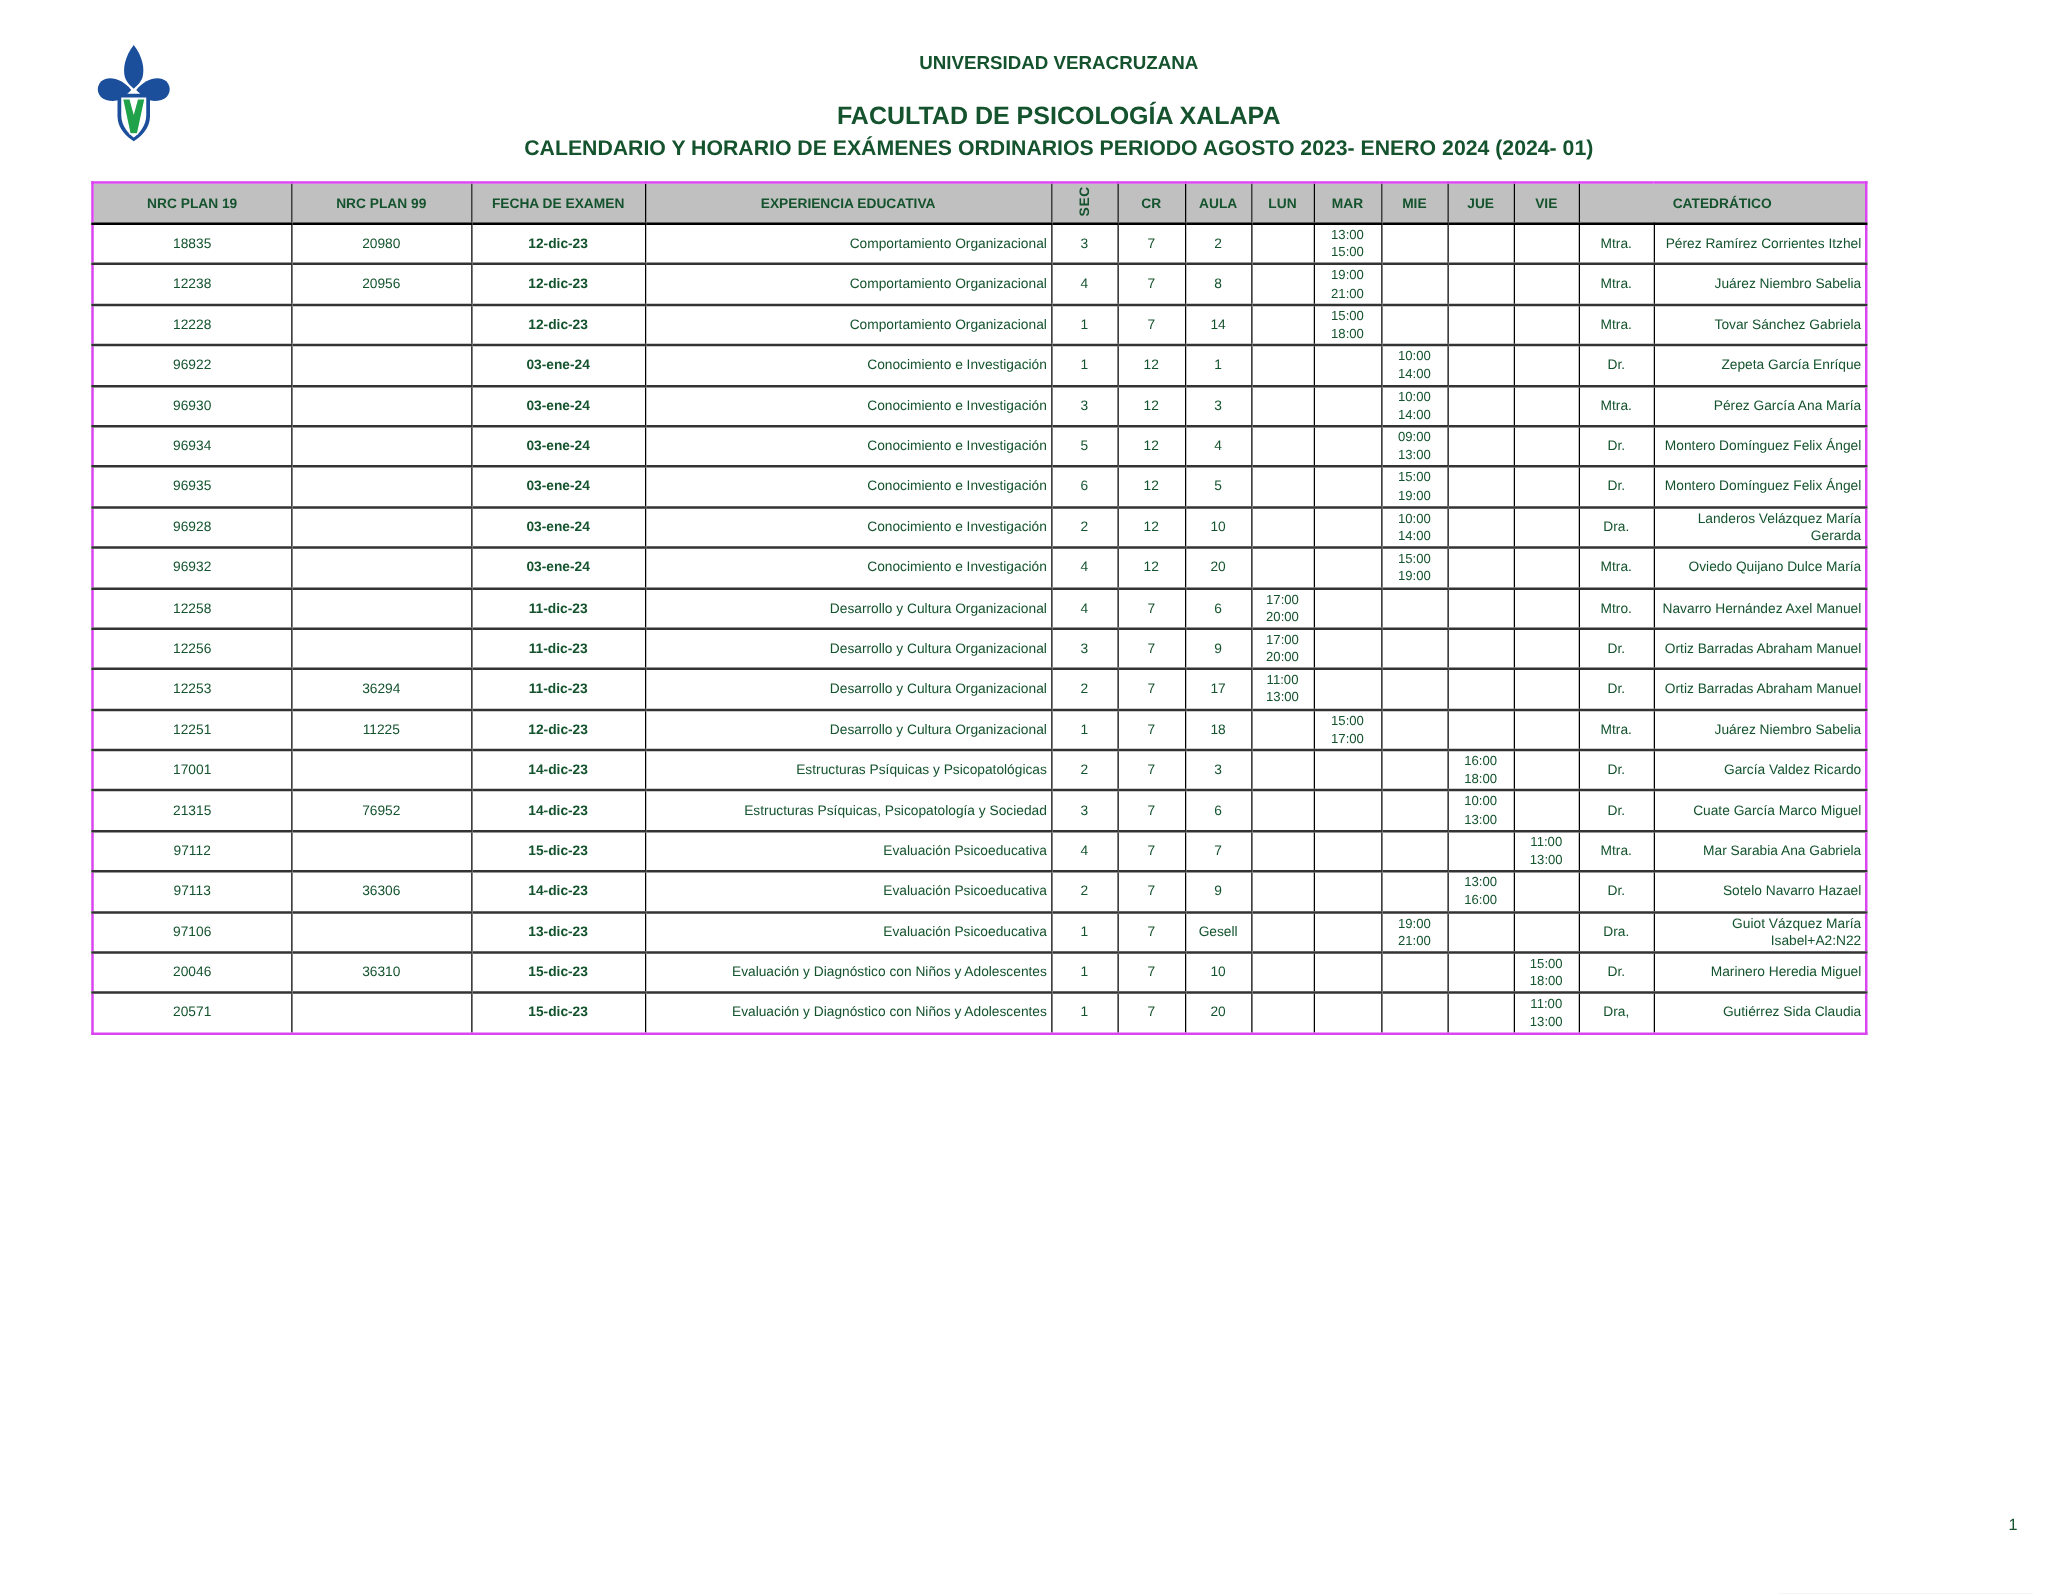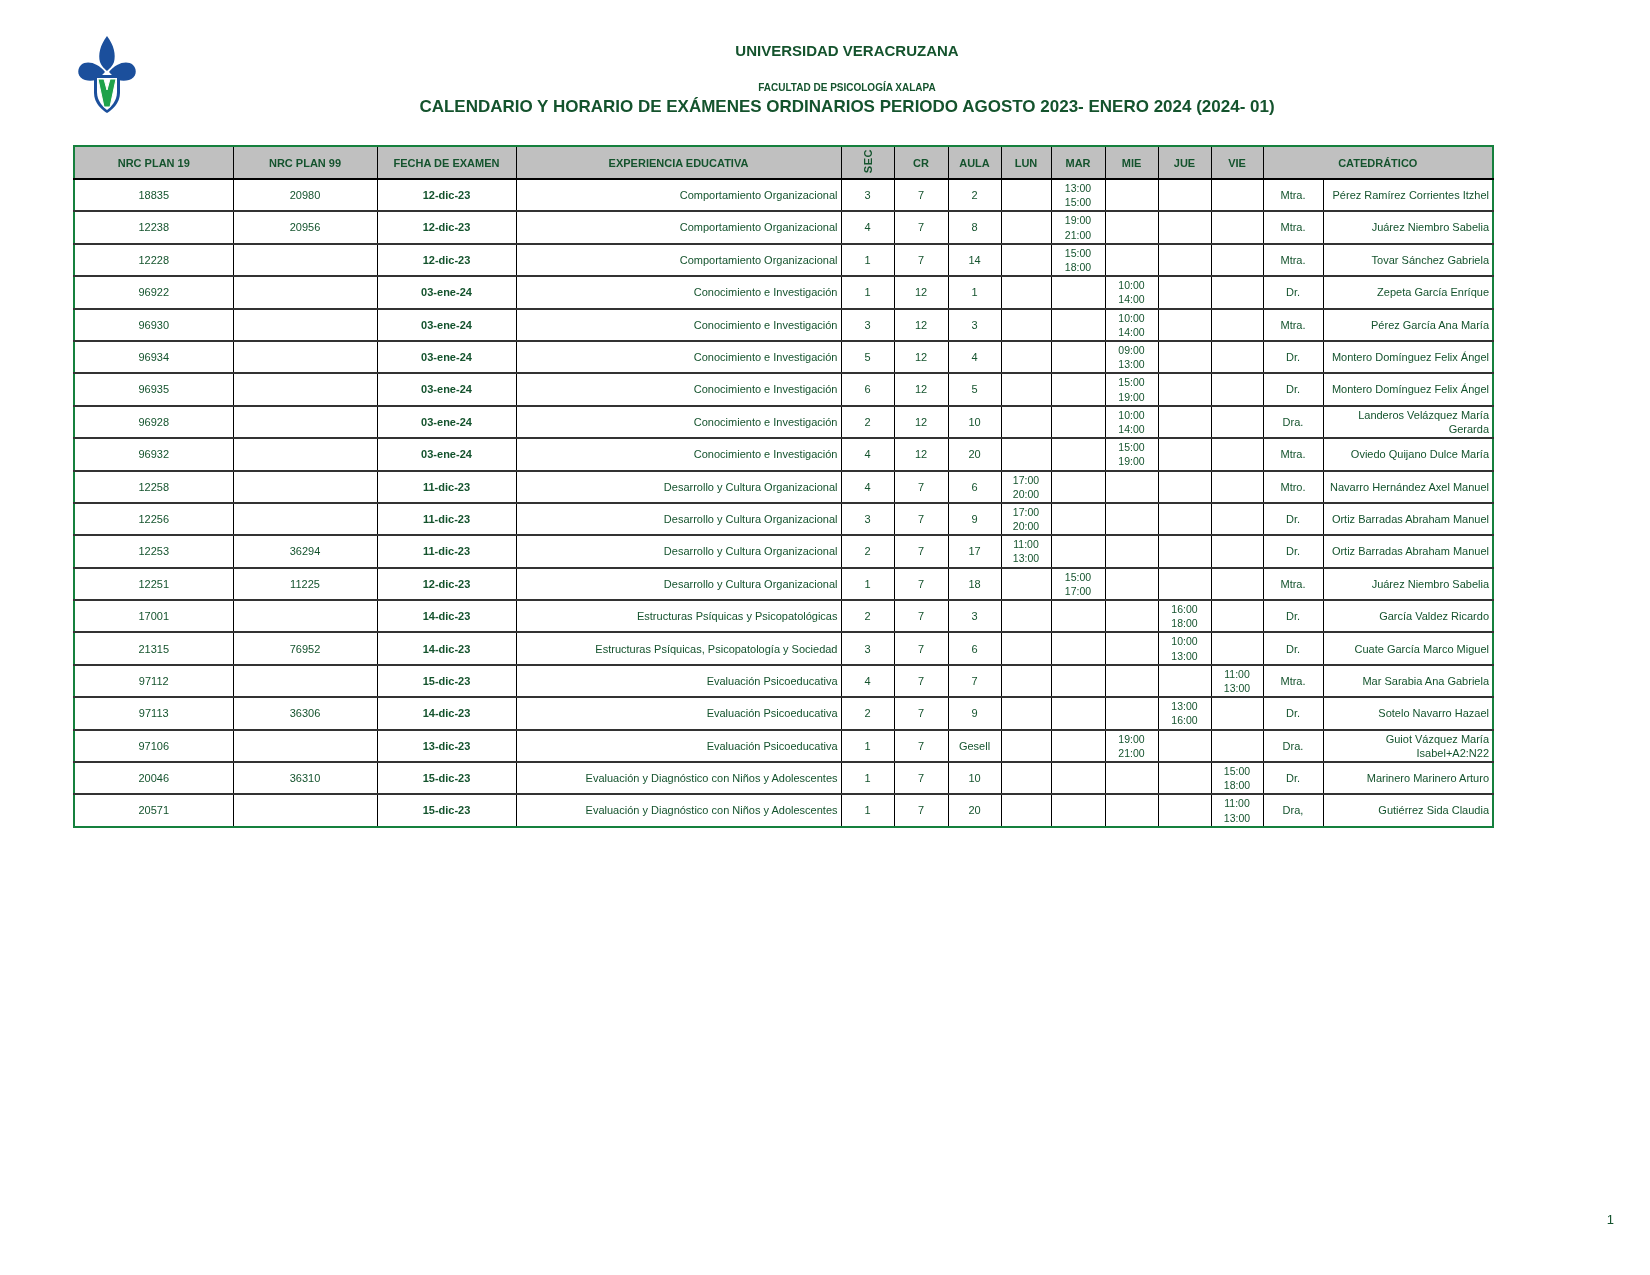--- a/index.html
+++ b/index.html
@@ -11,28 +11,28 @@
     color:#14532d;
     overflow:hidden;
   }
   .logo{position:absolute;left:76px;top:34px;width:62px;height:82px;}
   .titles{
     position:absolute;top:42px;left:0;width:100%;
     box-sizing:border-box;padding-left:44px;
     text-align:center;
   }
   .title-1{font-size:15px;font-weight:bold;margin:0;}
-  .title-2{font-size:10px;font-weight:bold;margin:23px 0 0 0;}
+  .title-2{font-size:20px;font-weight:bold;margin:23px 0 0 0;}
   .title-3{font-size:17px;font-weight:bold;margin:4px 0 0 0;}
   table.schedule{
     position:absolute;left:73px;top:145px;
     width:1419px;
     border-collapse:collapse;
     table-layout:fixed;
-    border:2px solid #15803d;
+    border:2px solid #d946ef;
   }
   table.schedule th{
     background:#c0c0c0;
     border:1px solid #000;
     border-bottom:2px solid #000;
     font-size:11px;font-weight:bold;
     height:31px;
     text-align:center;vertical-align:middle;
     padding:0 2px;
     overflow:hidden;
@@ -441,21 +441,21 @@
           <td class="col-sec">1</td>
           <td class="col-cr">7</td>
           <td class="col-aula">10</td>
           <td class="col-lun"></td>
           <td class="col-mar"></td>
           <td class="col-mie"></td>
           <td class="col-jue"></td>
           <td class="col-vie">15:00
 18:00</td>
           <td class="col-titulo">Dr.</td>
-          <td class="col-nombre">Marinero Marinero Arturo</td>
+          <td class="col-nombre">Marinero Heredia Miguel</td>
         </tr>
         <tr>
           <td class="col-nrc19">20571</td>
           <td class="col-nrc99"></td>
           <td class="col-fecha">15-dic-23</td>
           <td class="col-exp">Evaluación y Diagnóstico con Niños y Adolescentes</td>
           <td class="col-sec">1</td>
           <td class="col-cr">7</td>
           <td class="col-aula">20</td>
           <td class="col-lun"></td>

